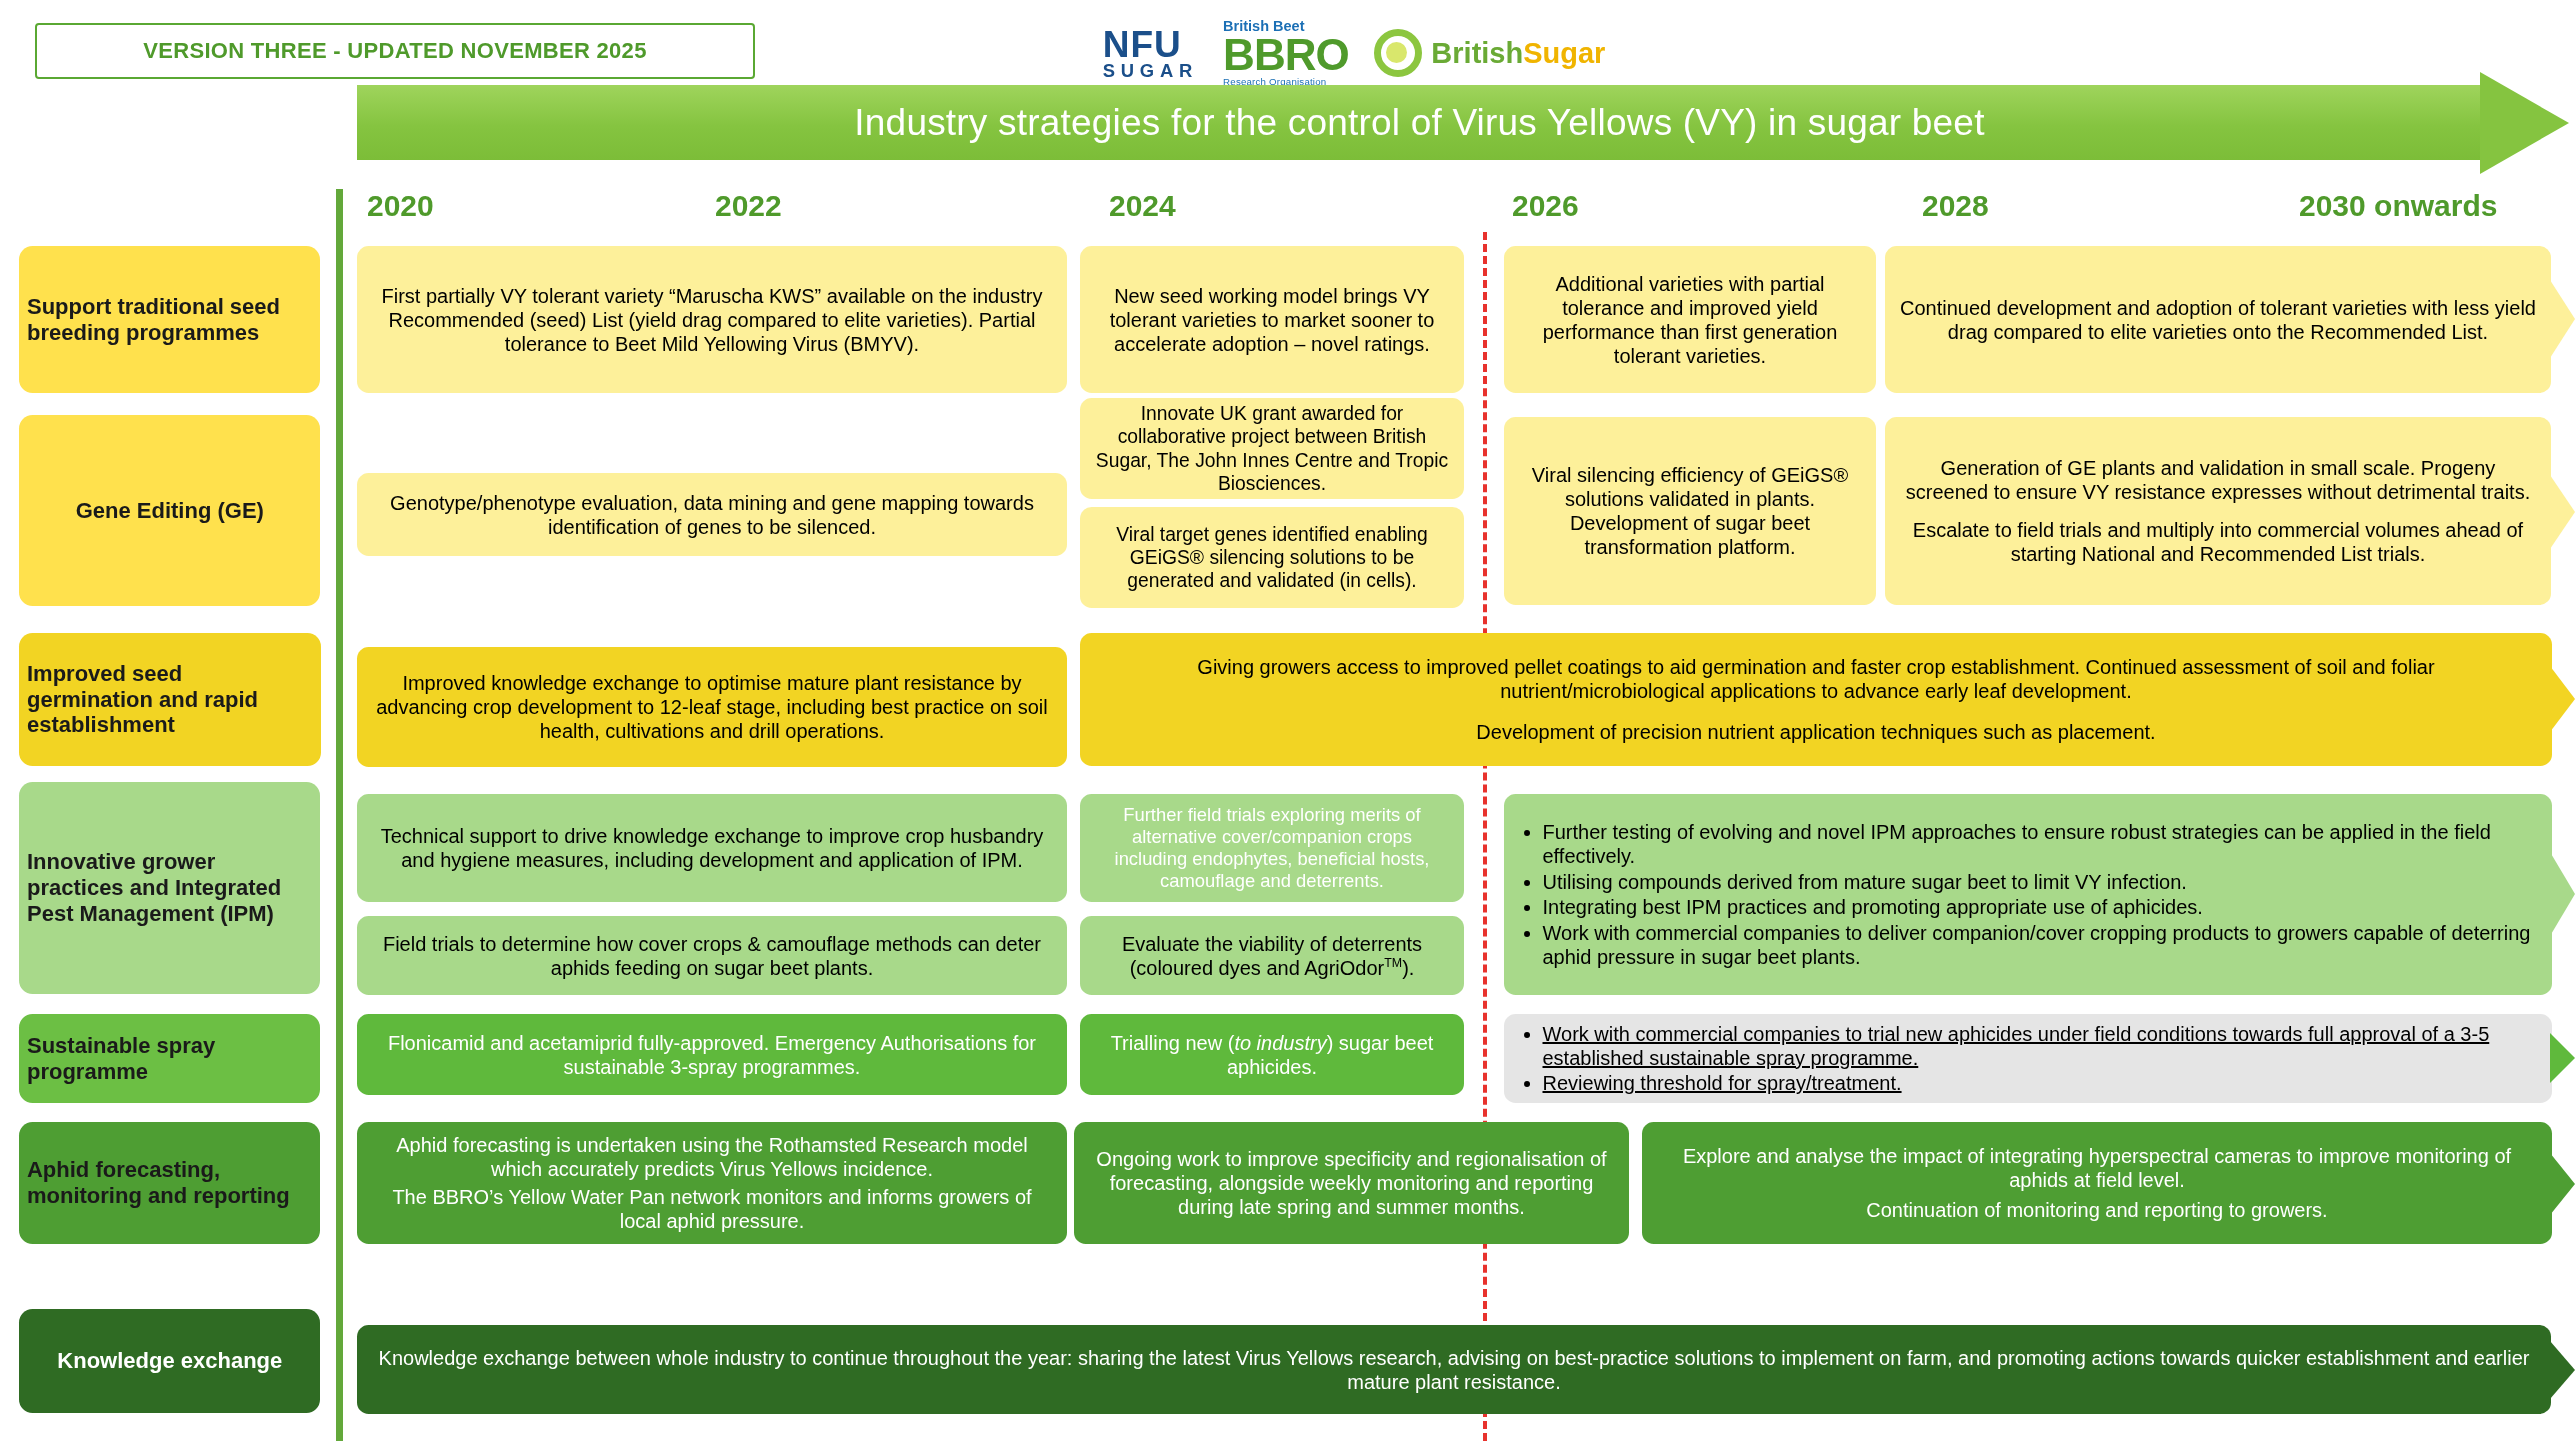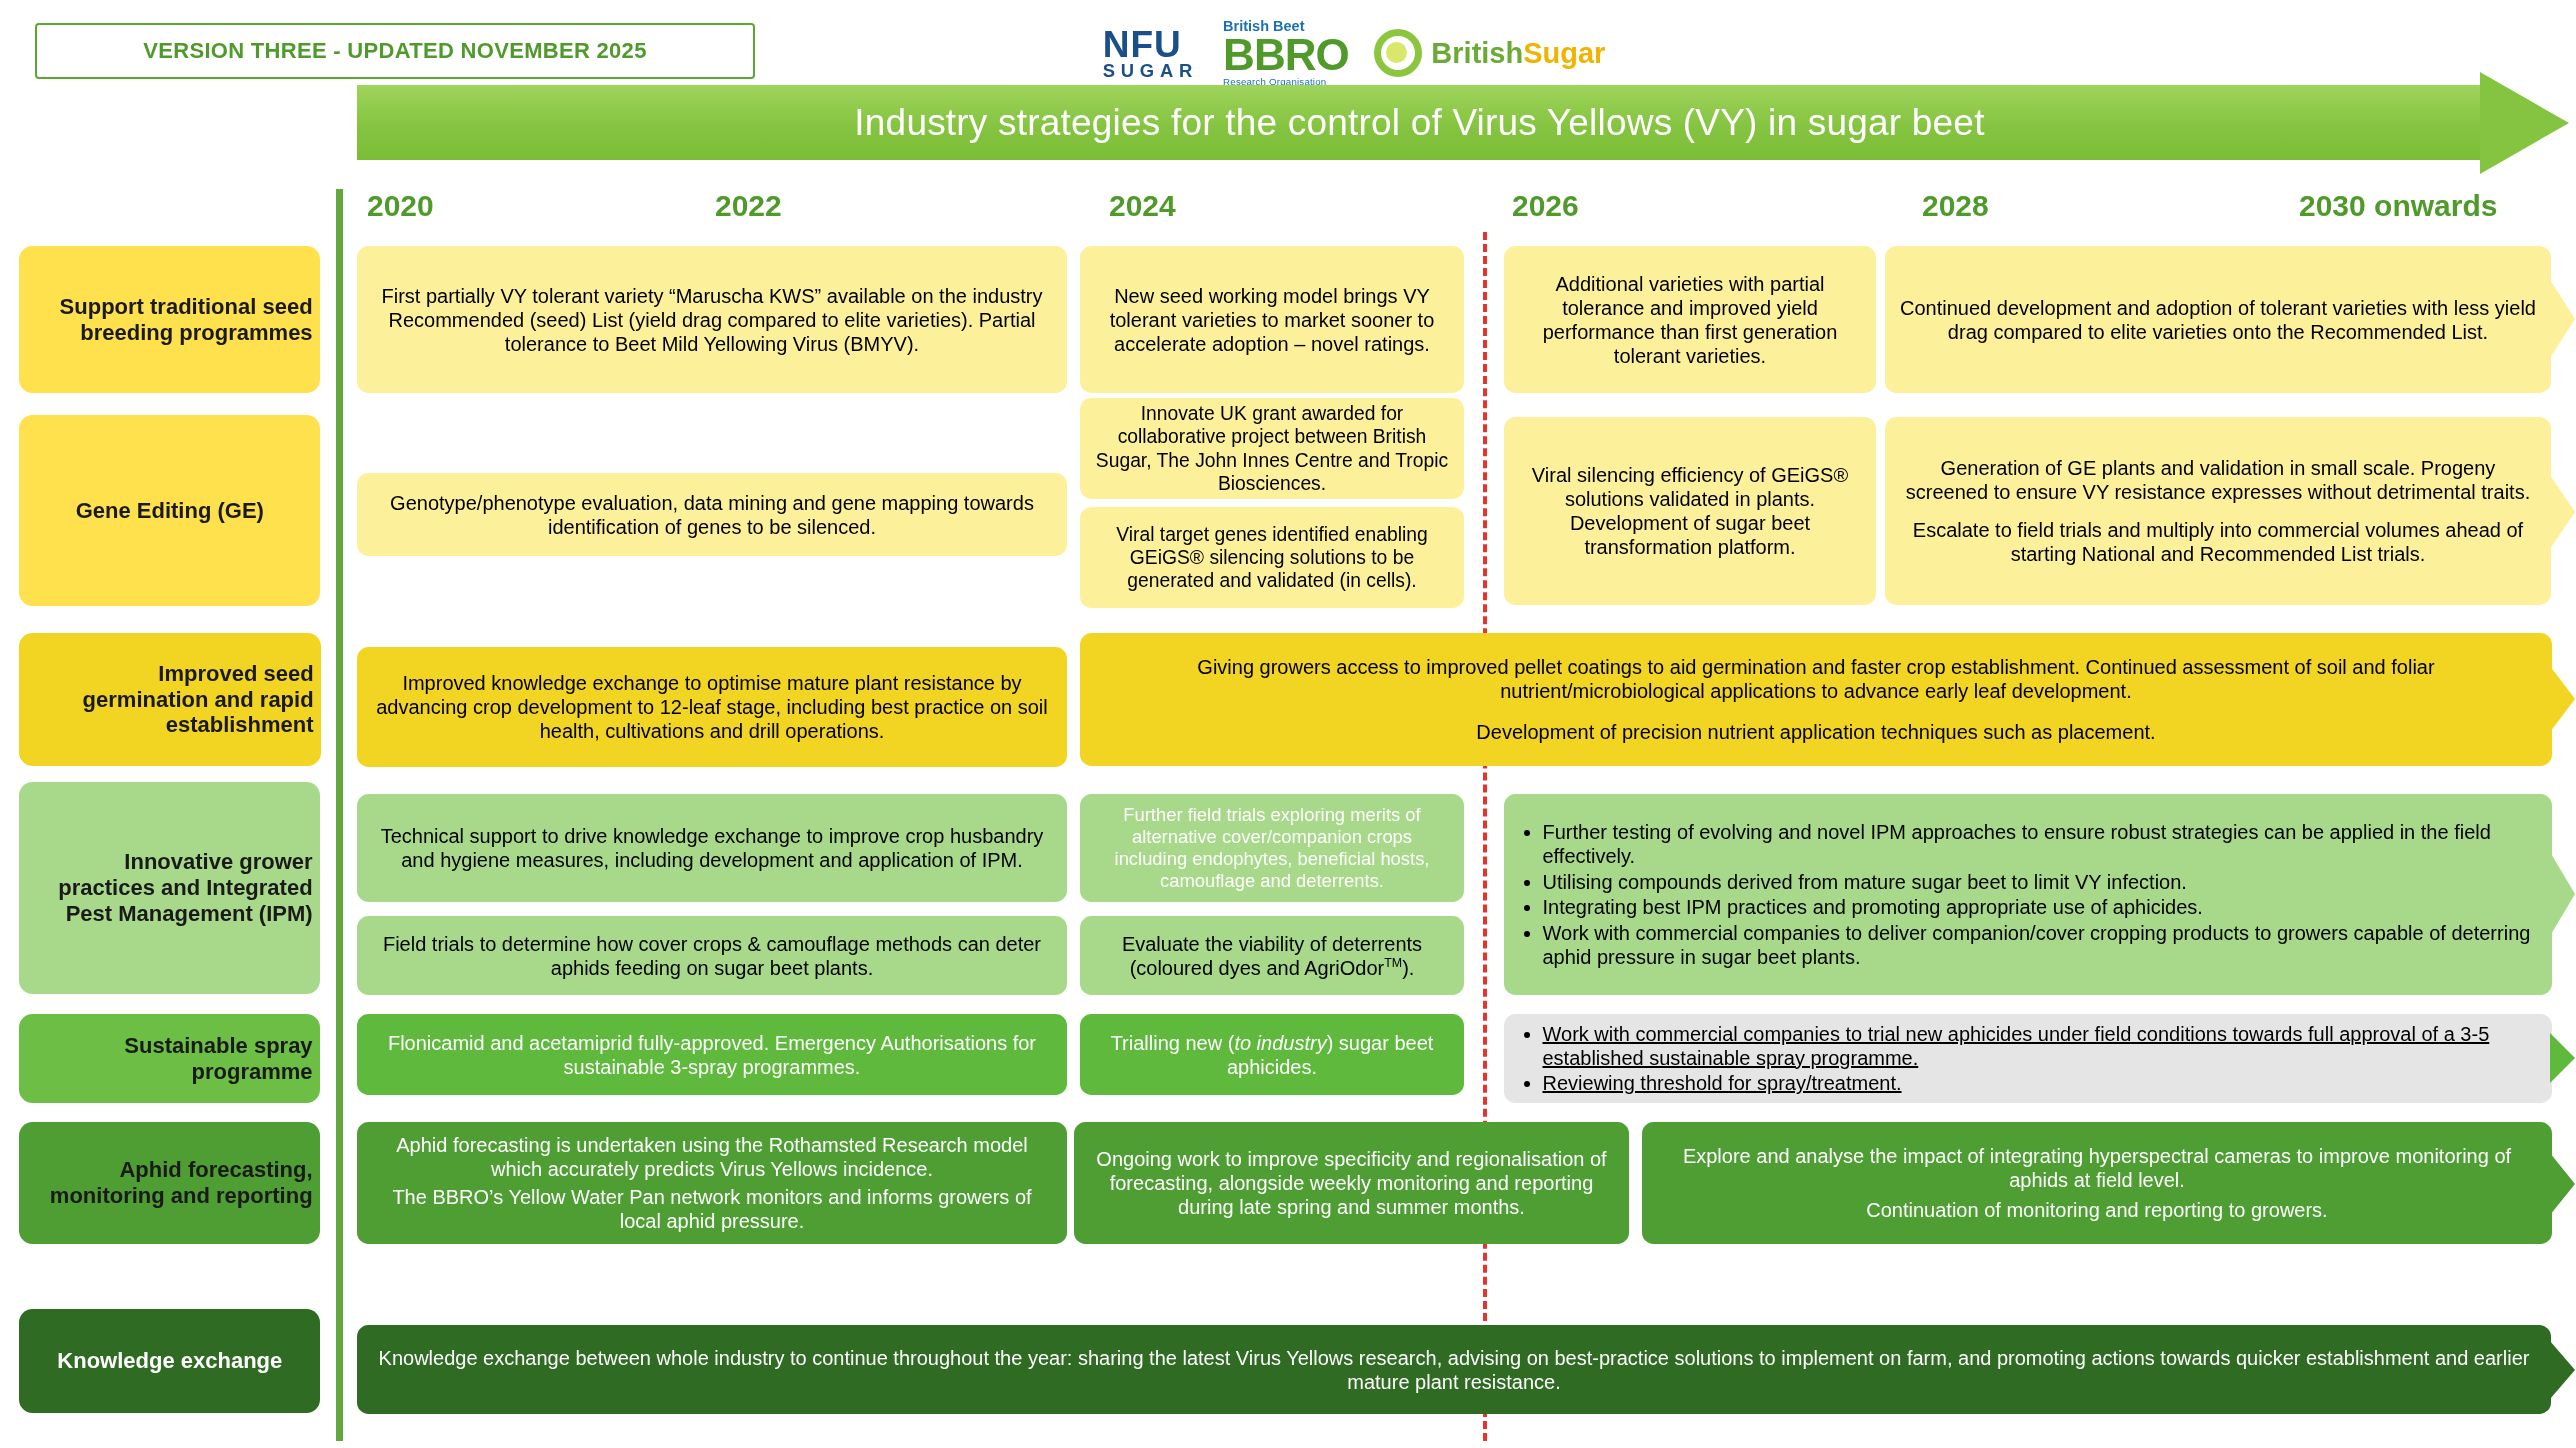--- a/index.html
+++ b/index.html
@@ -118,21 +118,21 @@
     left: 1483px; top: 232px;
     width: 0; height: 1209px;
     border-left: 4.8px dashed #e8322d;
   }
 
   
   .rowlabel {
     position: absolute;
     border-radius: 13.5px;
     display:flex; align-items:center; justify-content:center;
-    text-align:right;
+    text-align:left;
     font-weight: bold;
     padding: 5.8px 7.7px;
     line-height: 1.18;
   }
 
   
   .box {
     position: absolute;
     border-radius: 11.6px;
     display:flex; align-items:center; justify-content:center;

